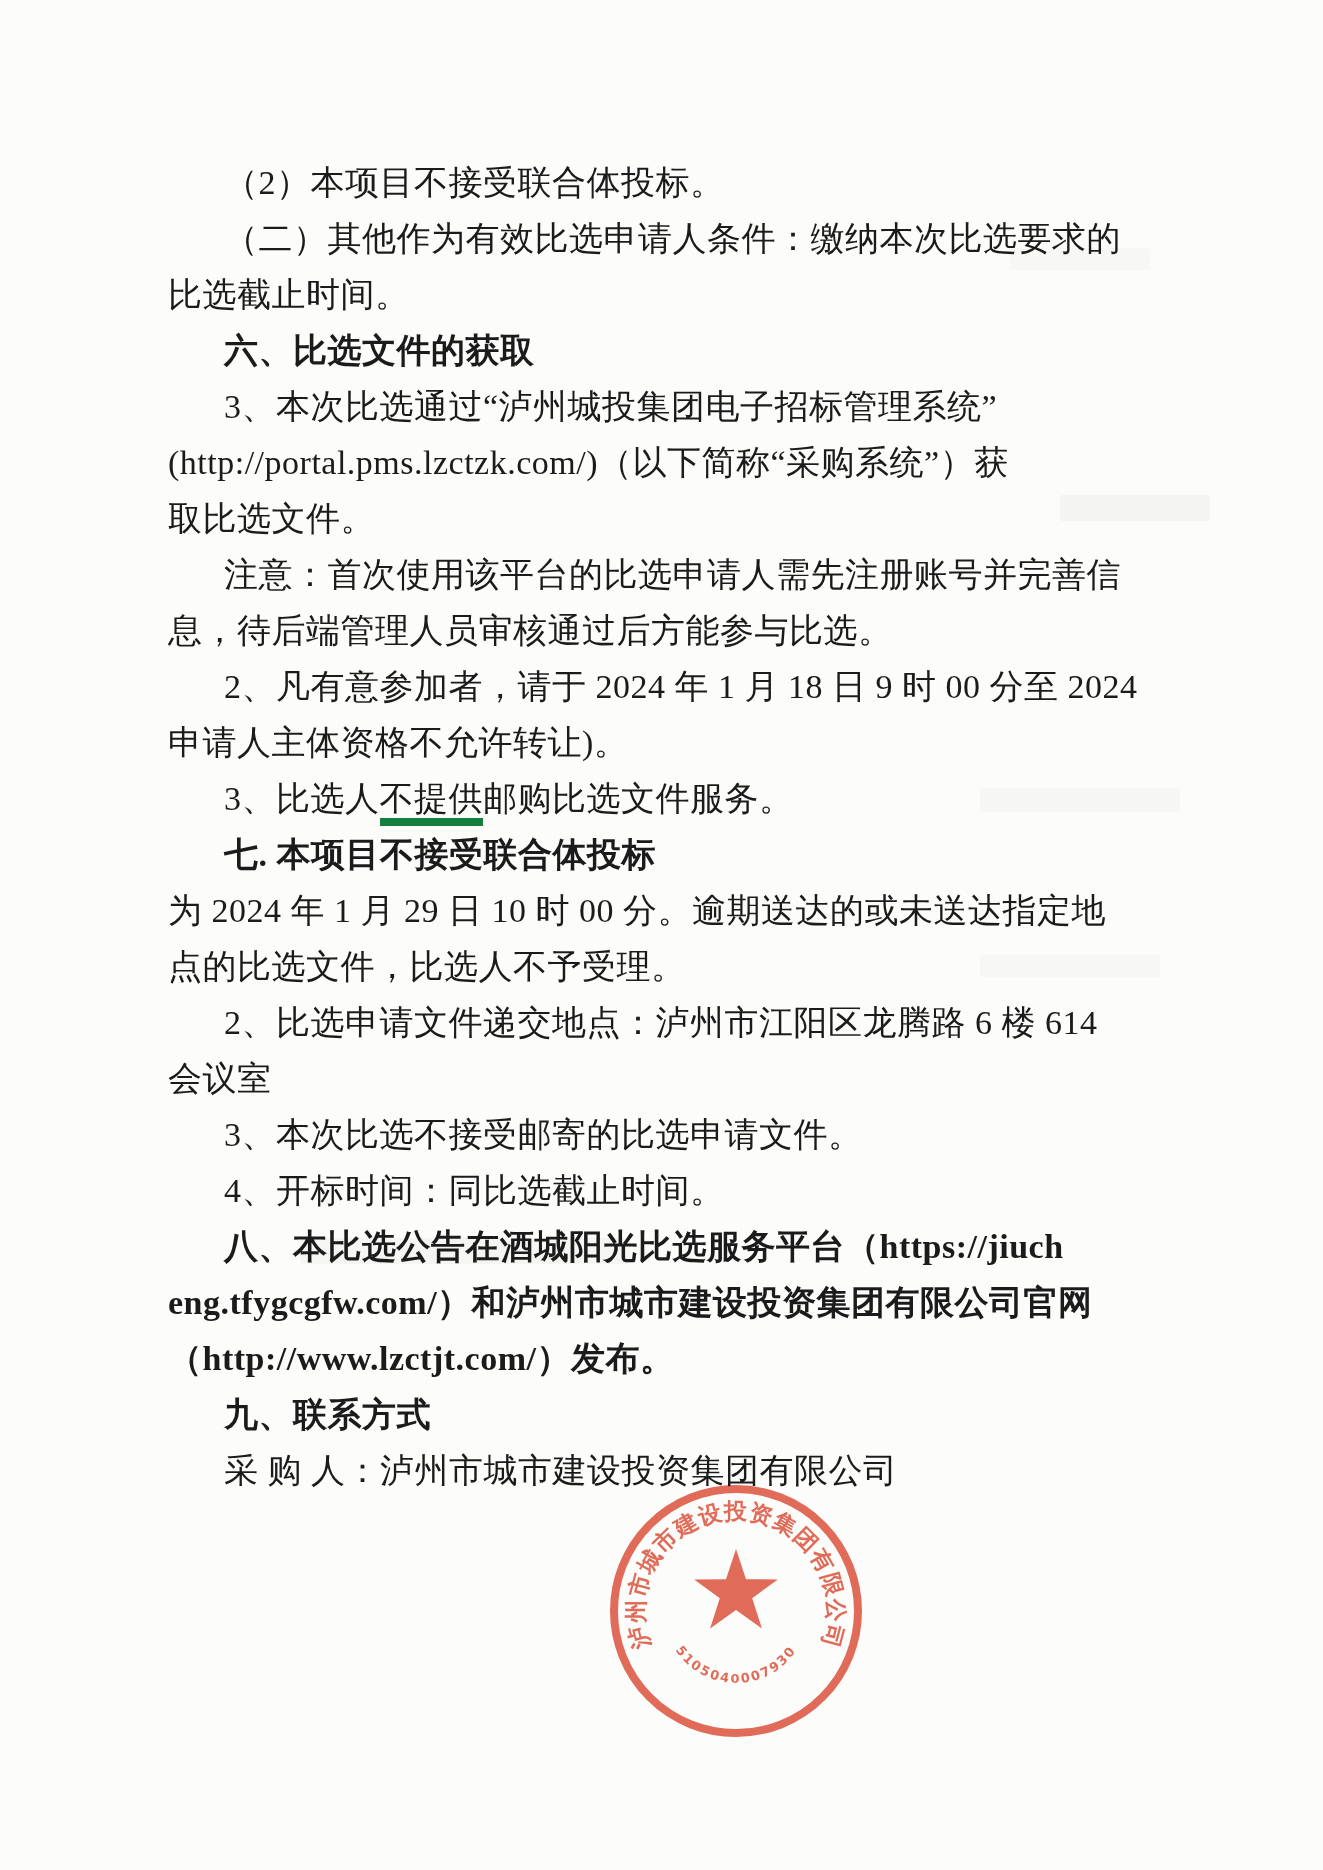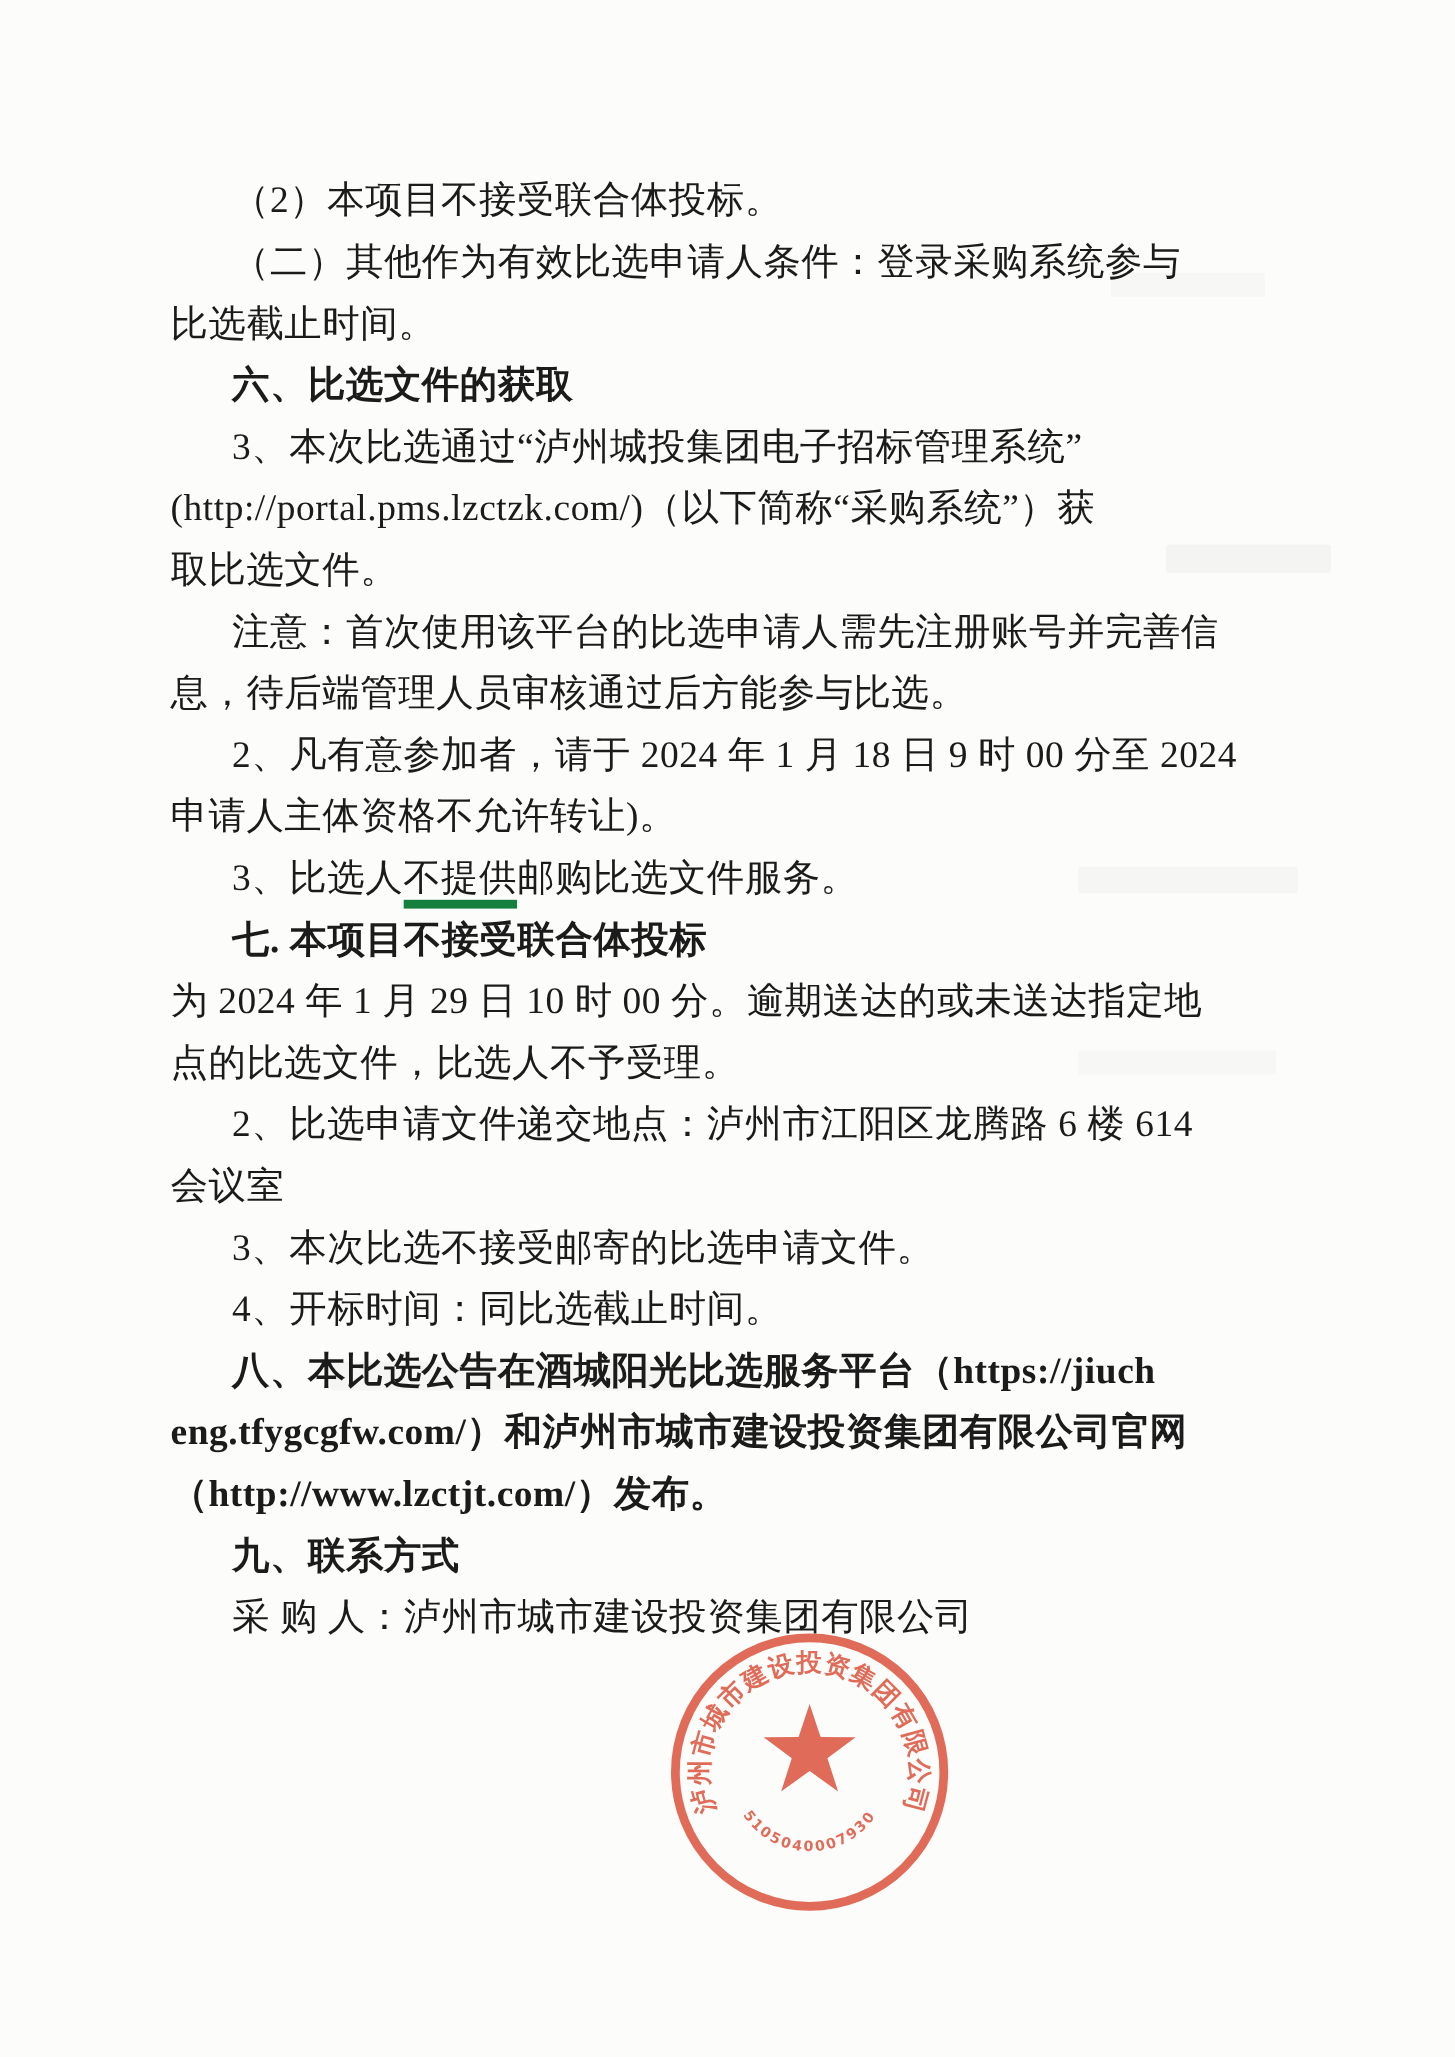--- a/index.html
+++ b/index.html
@@ -15,21 +15,21 @@
   
   .artifact{position:absolute;background:#9aa0a0;opacity:.08;border-radius:3px;pointer-events:none;}
   .a1{left:1060px;top:495px;width:150px;height:26px;}
   .a2{left:980px;top:788px;width:200px;height:24px;opacity:.06;}
   .a3{left:300px;top:1238px;width:330px;height:26px;opacity:.07;}
   .a4{left:1010px;top:248px;width:140px;height:22px;opacity:.05;}
   .a5{left:980px;top:955px;width:180px;height:22px;opacity:.05;}
 
   .content{
     position:absolute;
-    left:155px;top:155px;
+    left:168px;top:155px;
     width:952px;
   }
   .ln{
     margin:0;
     height:56px;line-height:56px;
     font-size:34px;
     letter-spacing:.5px;
     white-space:nowrap;
     font-weight:400;
   }
@@ -59,21 +59,21 @@
 <div class="page">
 
   <div class="artifact a1"></div>
   <div class="artifact a2"></div>
   <div class="artifact a3"></div>
   <div class="artifact a4"></div>
   <div class="artifact a5"></div>
 
   <div class="content">
     <p class="ln ind">（2）本项目不接受联合体投标。</p>
-    <p class="ln ind">（二）其他作为有效比选申请人条件：登录采购系统参与</p>
+    <p class="ln ind">（二）其他作为有效比选申请人条件：缴纳本次比选要求的</p>
     <p class="ln">比选截止时间。</p>
     <p class="ln ind bold">六、比选文件的获取</p>
     <p class="ln ind">3、本次比选通过“泸州城投集团电子招标管理系统”</p>
     <p class="ln">(http://portal.pms.lzctzk.com/)（以下简称“采购系统”）获</p>
     <p class="ln">取比选文件。</p>
     <p class="ln ind">注意：首次使用该平台的比选申请人需先注册账号并完善信</p>
     <p class="ln">息，待后端管理人员审核通过后方能参与比选。</p>
     <p class="ln ind">2、凡有意参加者，请于 2024 年 1 月 18 日 9 时 00 分至 2024</p>
     <p class="ln">申请人主体资格不允许转让)。</p>
     <p class="ln ind"><span>3、比选人</span><span class="ul">不提供</span><span>邮购比选文件服务。</span></p>

